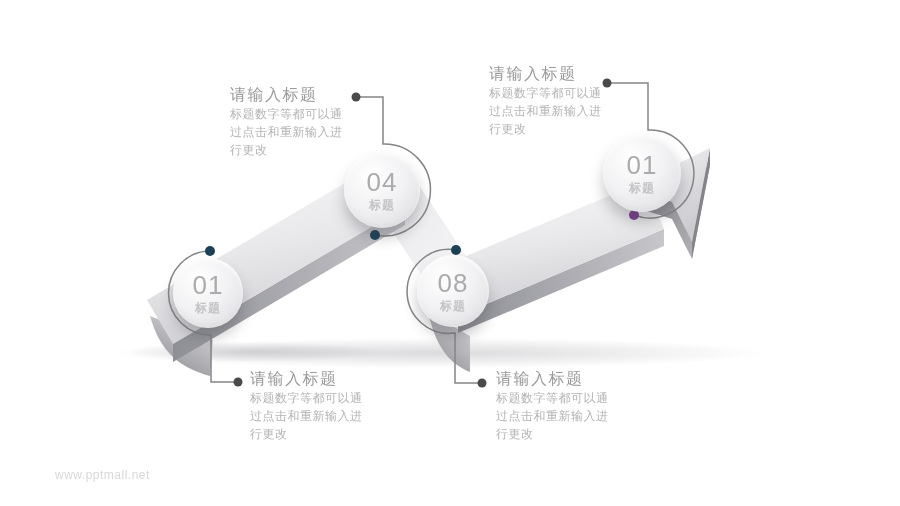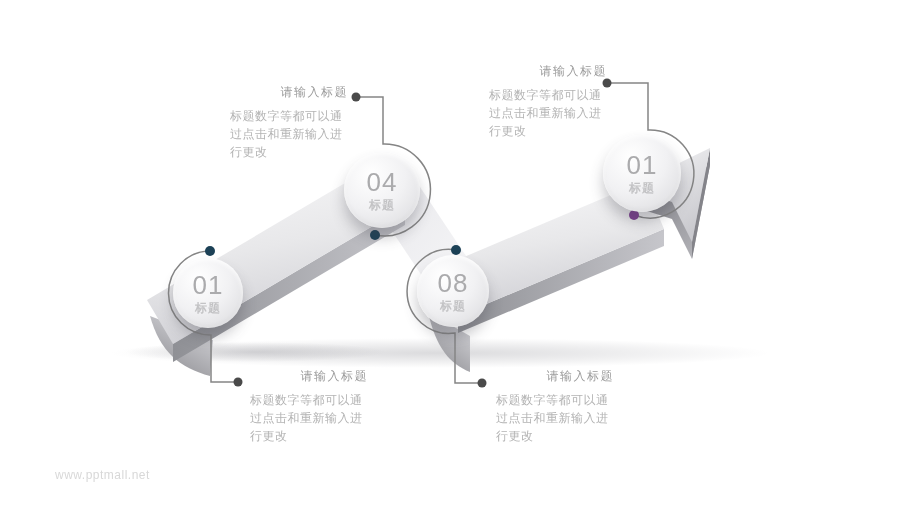--- a/index.html
+++ b/index.html
@@ -27,22 +27,22 @@
     z-index:3;
   }
   .circle .num{font-size:26px;line-height:1;color:#ababad;letter-spacing:1px;}
   .circle .sub{font-size:12px;line-height:1;color:#c3c3c5;margin-top:4px;letter-spacing:1px;font-weight:bold;}
   #c1{left:173px;top:258px;width:70px;height:70px;}
   #c2{left:344px;top:152px;width:76px;height:76px;}
   #c3{left:417px;top:255px;width:72px;height:72px;}
   #c4{left:603px;top:134px;width:78px;height:78px;}
   
   .tb{position:absolute;z-index:4;}
-  .tb-title{font-size:12px;color:#9b9b9b;letter-spacing:1.5px;white-space:nowrap;line-height:1.15;text-align:right;}
-  .tb-body{margin-top:7px;width:118px;font-size:12px;color:#b3b3b3;line-height:1.5;letter-spacing:0.5px;}
+  .tb-title{font-size:16px;color:#9b9b9b;letter-spacing:1.5px;white-space:nowrap;line-height:1.15;}
+  .tb-body{margin-top:1px;width:118px;font-size:12px;color:#b3b3b3;line-height:1.5;letter-spacing:0.5px;}
   #tb2{left:230px;top:86px;}
   #tb4{left:489px;top:65px;}
   #tb1{left:250px;top:370px;}
   #tb3{left:496px;top:370px;}
 </style>
 </head>
 <body>
 
 <div id="stage">
 

